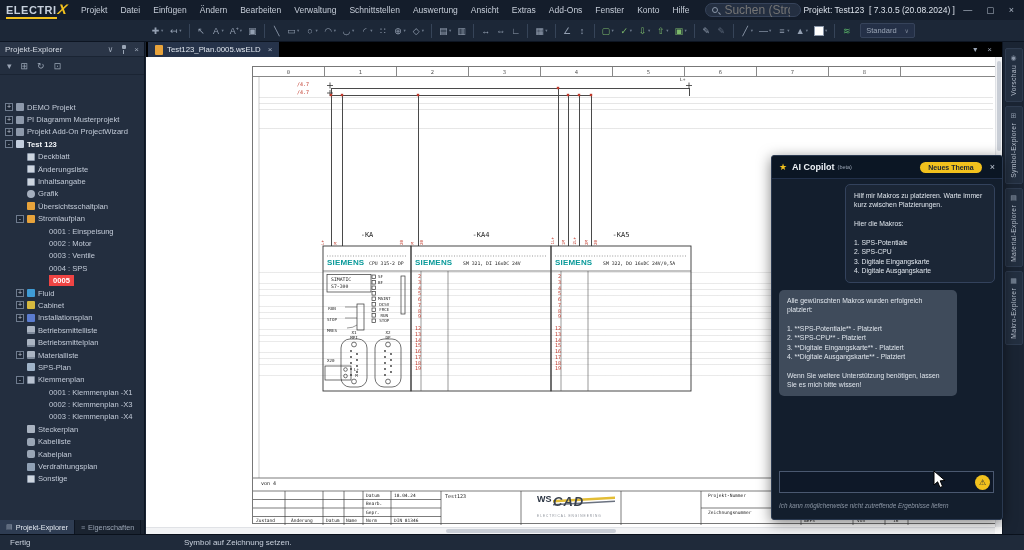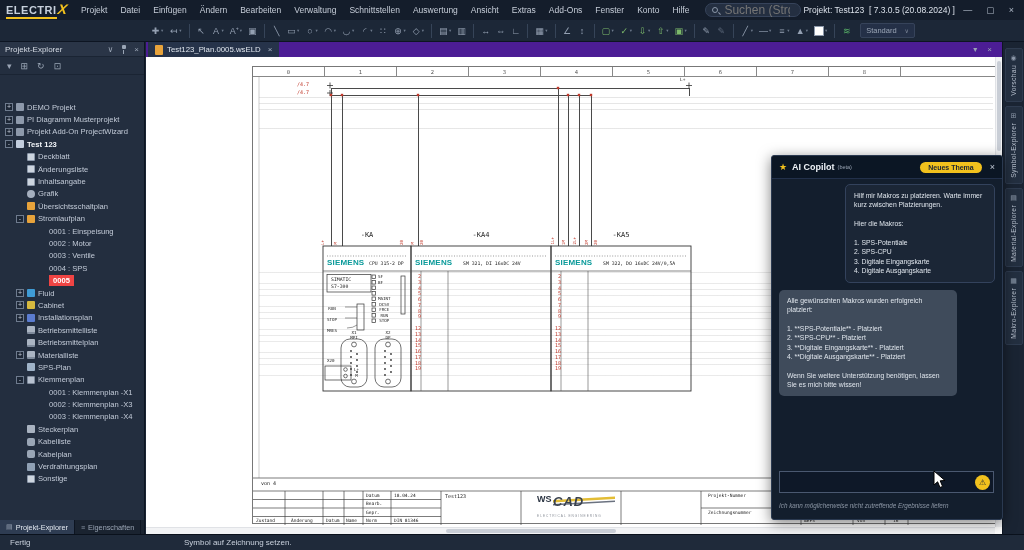--- a/index.html
+++ b/index.html
@@ -72,21 +72,21 @@
   .ic-stecker{background:#a8b2c0;}
   .ic-kabel{background:#9aa6b6;border-radius:2px;}
   .ic-verdraht{background:#8fa0b4;}
   .sp-tabs{position:absolute;left:0;bottom:0;right:0;height:14px;background:#1a2330;display:flex;align-items:stretch;}
   .stab{display:flex;align-items:center;gap:3px;padding:0 6px;font-size:7.3px;color:#9aa5b5;border-right:1px solid #0d1522;cursor:default;}
   .stab.active{background:#2e3c52;color:#e2e8f0;}
   .stab-ic{font-size:7px;color:#8b97a8;}
 
   
   #canvas{position:absolute;left:146px;top:42px;width:856px;height:492px;background:#1a2433;}
-  .ctabs{position:relative;height:15px;background:#4c1d95;display:flex;align-items:stretch;}
+  .ctabs{position:relative;height:15px;background:#000000;display:flex;align-items:stretch;}
   .ctab{display:flex;align-items:center;gap:4px;background:#26334a;padding:0 7px;margin-left:2px;font-size:7.8px;color:#e0e6ee;cursor:default;}
   .cico{width:8px;height:10px;background:#e8a33b;border-radius:1px;flex:none;}
   .cx{font-size:8px;color:#aab4c2;margin-left:3px;}
   .ctools{margin-left:auto;display:flex;align-items:center;gap:10px;padding-right:10px;font-size:8px;color:#9aa5b5;}
   .draw{position:absolute;left:0;top:15px;right:0;bottom:0;background:#ffffff;overflow:hidden;}
   .sheet{position:absolute;left:106px;top:9px;width:744px;height:458px;background:#ffffff;border:1px solid #777;}
   .ruler{position:absolute;left:0;top:0;right:0;height:10px;display:flex;border-bottom:1px solid #888;}
   .rcell{flex:0 0 72px;border-right:1px solid #888;font-family:"DejaVu Sans Mono",monospace;font-size:5.5px;color:#555;text-align:center;line-height:10px;}
   .rcell:last-child{flex:1;border-right:none;}
   .dotband{position:absolute;left:6px;right:2px;}

